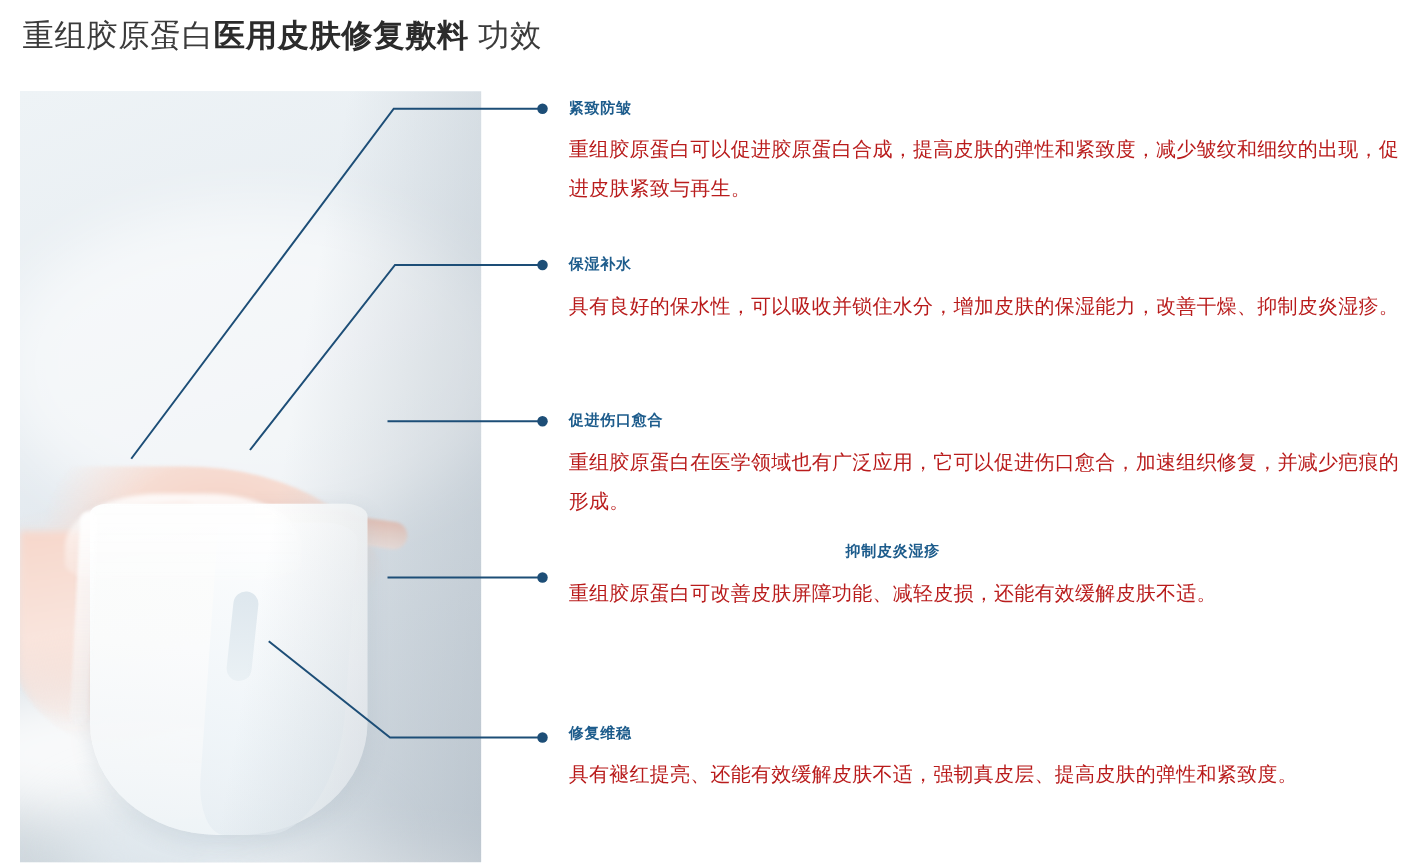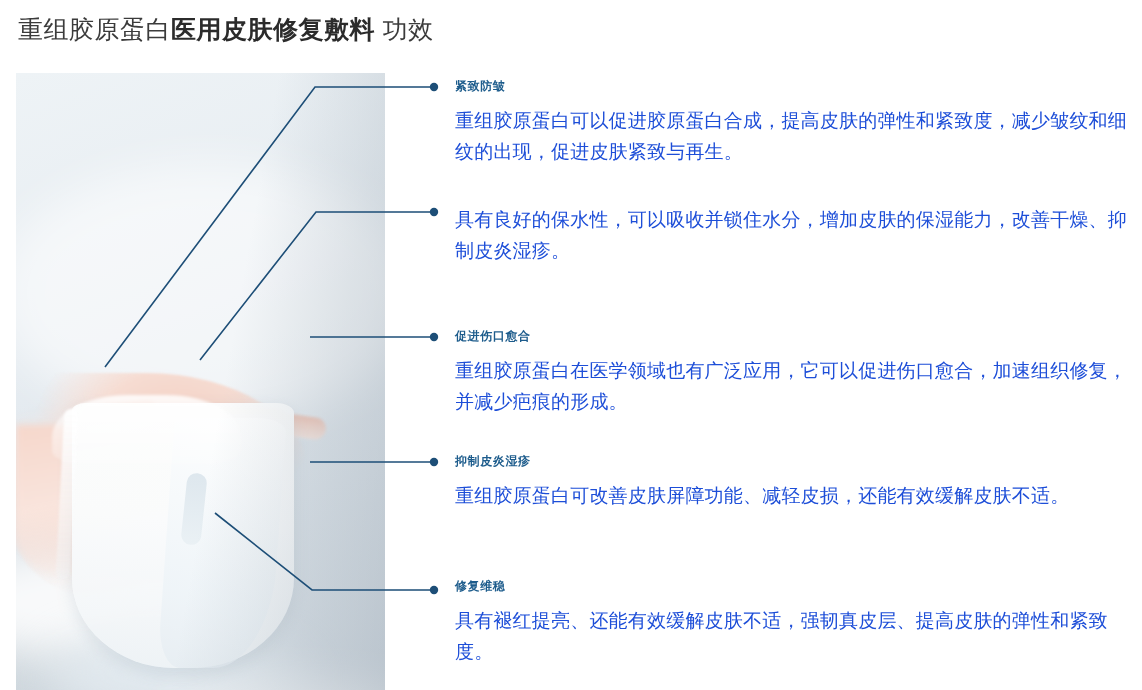--- a/index.html
+++ b/index.html
@@ -162,29 +162,29 @@
   .feature { position: relative; }
   .feature-head {
     font-size: 12px;
     font-weight: 700;
     color: #1d5c8c;
     letter-spacing: .6px;
     line-height: 26px;
   }
   .feature-body {
     margin-top: 6px;
-    font-size: 19px;
+    font-size: 16px;
     line-height: 31px;
-    color: #1d4ed8;
+    color: #b91c1c;
     letter-spacing: .2px;
   }
   .f-0 { position: absolute; left: 0;  top: 0;   }
   .f-1 { position: absolute; left: 0;  top: 125px; }
   .f-2 { position: absolute; left: 0;  top: 250px; }
-  .f-3 { position: absolute; left: 0;  top: 375px; }
+  .f-3 { position: absolute; left: 0;  top: 355px; text-align: center; }
   .f-4 { position: absolute; left: 0;  top: 500px; }
 </style>
 </head>
 <body>
 
 <div class="page-title">
   <span class="t-light">重组胶原蛋白</span><span class="t-bold">医用皮肤修复敷料</span><span class="t-tail"> 功效</span>
 </div>
 
 <div class="photo-panel">
@@ -228,20 +228,21 @@
 </svg>
 
 <div class="features">
 
   <div class="feature f-0">
     <div class="feature-head">紧致防皱</div>
     <div class="feature-body">重组胶原蛋白可以促进胶原蛋白合成，提高皮肤的弹性和紧致度，减少皱纹和细纹的出现，促进皮肤紧致与再生。</div>
   </div>
 
   <div class="feature f-1">
+    <div class="feature-head">保湿补水</div>
     <div class="feature-body">具有良好的保水性，可以吸收并锁住水分，增加皮肤的保湿能力，改善干燥、抑制皮炎湿疹。</div>
   </div>
 
   <div class="feature f-2">
     <div class="feature-head">促进伤口愈合</div>
     <div class="feature-body">重组胶原蛋白在医学领域也有广泛应用，它可以促进伤口愈合，加速组织修复，并减少疤痕的形成。</div>
   </div>
 
   <div class="feature f-3">
     <div class="feature-head">抑制皮炎湿疹</div>

